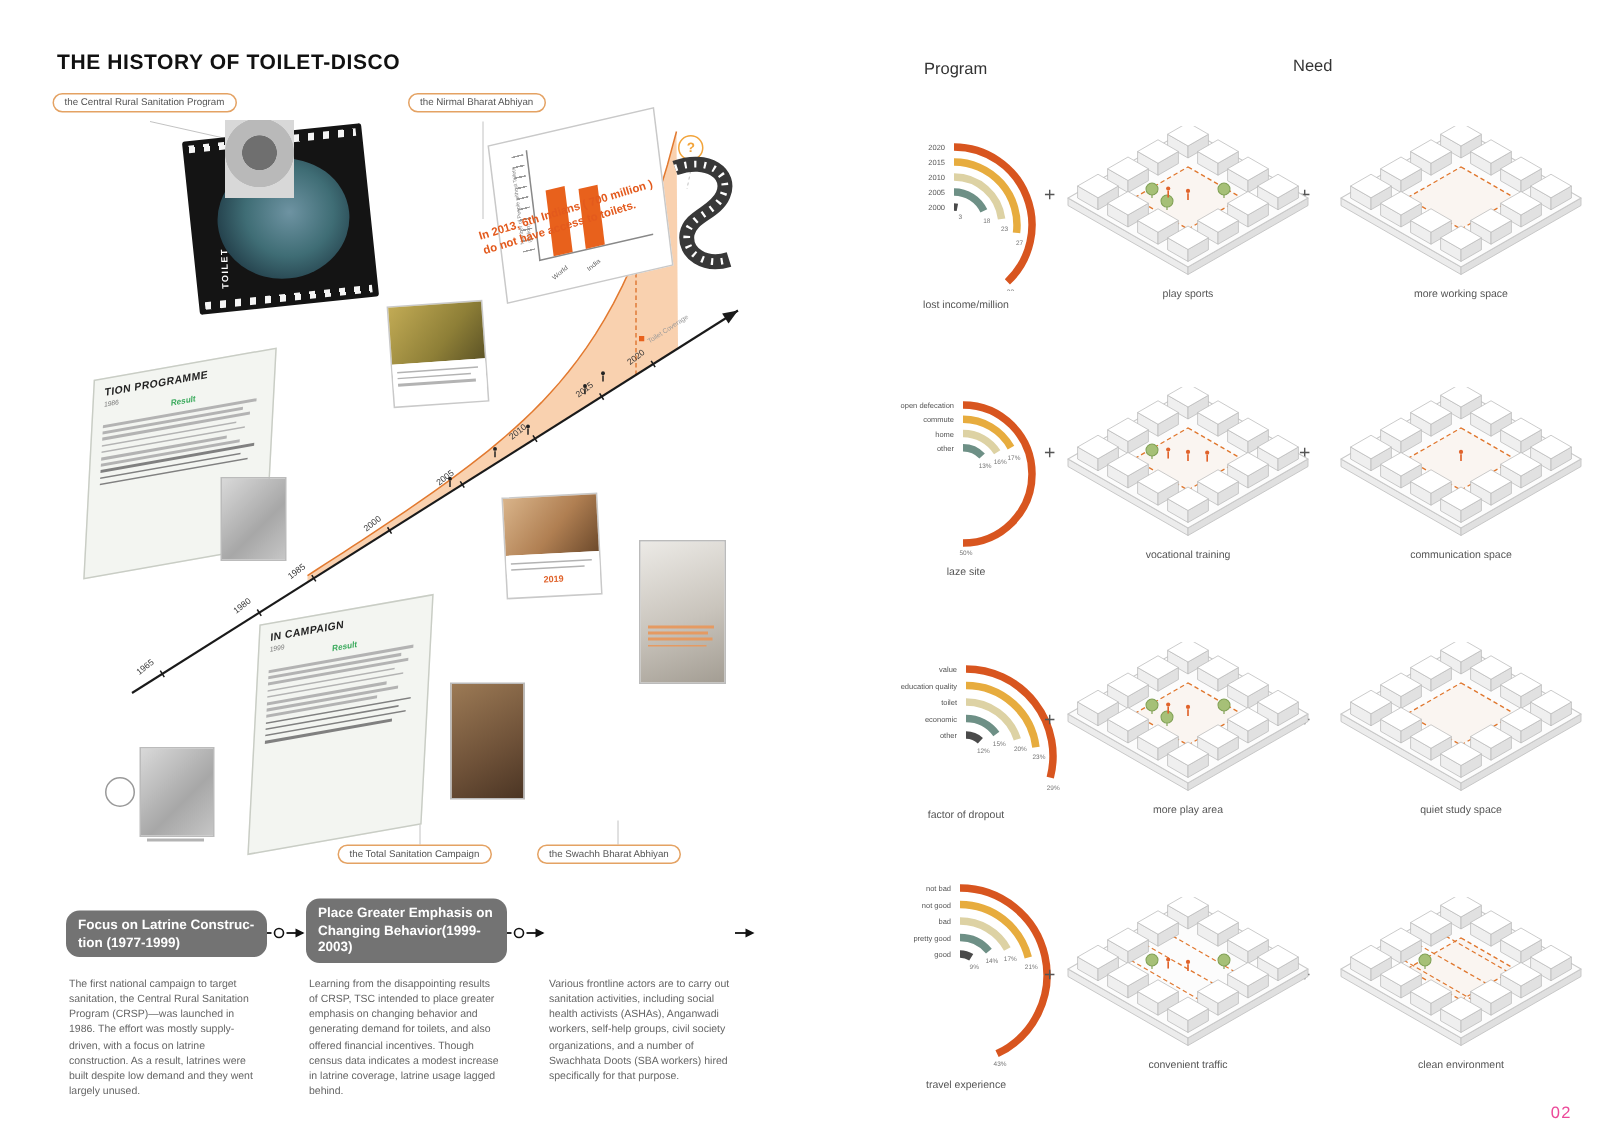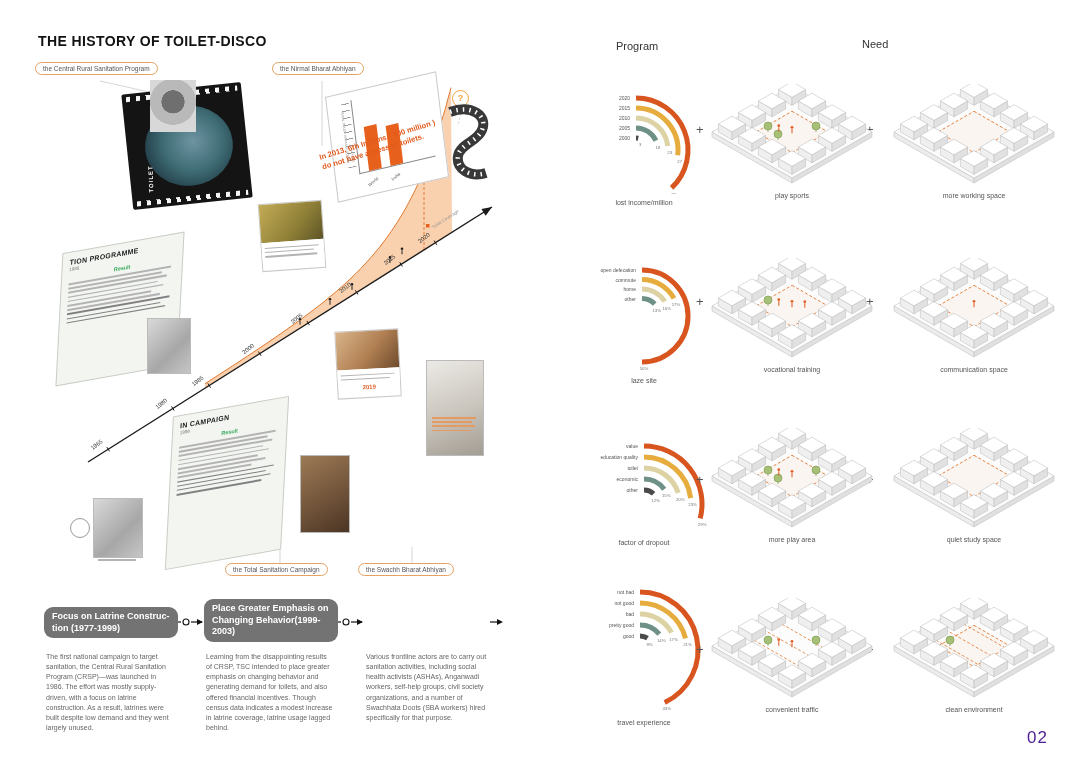--- a/index.html
+++ b/index.html
@@ -44,21 +44,21 @@
   .caption-strip{padding:2px 3px;background:#fff;}
   .modi-year{font-size:6px;font-weight:bold;color:#e0622a;text-align:center;}
   .phase-h{background:#737373;color:#fff;border-radius:9px;padding:4px 8px;font-size:9px;
            font-weight:bold;line-height:1.3;width:118px;}
   .phase-p{width:128px;font-size:7px;color:#666;line-height:1.45;}
   
   .col-h{font-size:11px;color:#333;}
   .arc-caption{width:132px;text-align:center;font-size:7px;color:#555;margin-top:1px;}
   .axon-caption{width:180px;text-align:center;font-size:7px;color:#555;}
   .plus{font-size:13px;color:#555;}
-  .pagenum{right:32px;bottom:16px;font-size:17px;color:#4c1d95;letter-spacing:1px;}
+  .pagenum{right:32px;bottom:16px;font-size:11px;color:#ec4899;letter-spacing:1px;}
 </style>
 </head>
 <body>
 
 <div class="board">
 
   <svg id="left-art" class="abs" style="left:0;top:0" width="540" height="764">
       <polygon points="205,383.68817179480834 211,379.8317411725244 217,375.9649333577122 223,372.0861944808512 229,368.19373799768886 235,364.28550984877967 241,360.3591484020514 247,356.41193839721416 253,352.440757993856 259,348.4420178905776 265,344.41159132789267 271,340.3447336098385 277,336.23598957484023 283,332.0790872113632 289,327.86681534368785 295,323.5908830024872 301,319.2417577377061 307,314.80847972058757 313,310.2784480095387 319,305.63717481168015 325,300.8680029477867 331,295.9517810107356 337,290.86648988253484 343,285.5868133264169 349,280.08364427985987 355,274.3235172204627 361,268.2679555349044 367,261.8727211636402 373,255.08695188821198 379,247.85216943689807 385,240.1011390651824 391,231.75655837104358 397,222.7295497748722 403,212.91792726496985 409,202.20420360740536 415,190.45329915764256 421,177.50990759211345 427,163.19546718730274 433,147.3046785814572 439,129.60150110972137 445,109.81454963485177 451,87.63180210436968 452,232.24752475247524 205,388.1509900990099" fill="#f7c59b" opacity="0.8"></polygon>
       <polyline points="205,383.68817179480834 211,379.8317411725244 217,375.9649333577122 223,372.0861944808512 229,368.19373799768886 235,364.28550984877967 241,360.3591484020514 247,356.41193839721416 253,352.440757993856 259,348.4420178905776 265,344.41159132789267 271,340.3447336098385 277,336.23598957484023 283,332.0790872113632 289,327.86681534368785 295,323.5908830024872 301,319.2417577377061 307,314.80847972058757 313,310.2784480095387 319,305.63717481168015 325,300.8680029477867 331,295.9517810107356 337,290.86648988253484 343,285.5868133264169 349,280.08364427985987 355,274.3235172204627 361,268.2679555349044 367,261.8727211636402 373,255.08695188821198 379,247.85216943689807 385,240.1011390651824 391,231.75655837104358 397,222.7295497748722 403,212.91792726496985 409,202.20420360740536 415,190.45329915764256 421,177.50990759211345 427,163.19546718730274 433,147.3046785814572 439,129.60150110972137 445,109.81454963485177 451,87.63180210436968" fill="none" stroke="#e2792f" stroke-width="1"></polyline>
       <line x1="424" y1="249.92079207920793" x2="424" y2="171.92079207920793" stroke="#e07b39" stroke-width="1" stroke-dasharray="3 2"></line>

